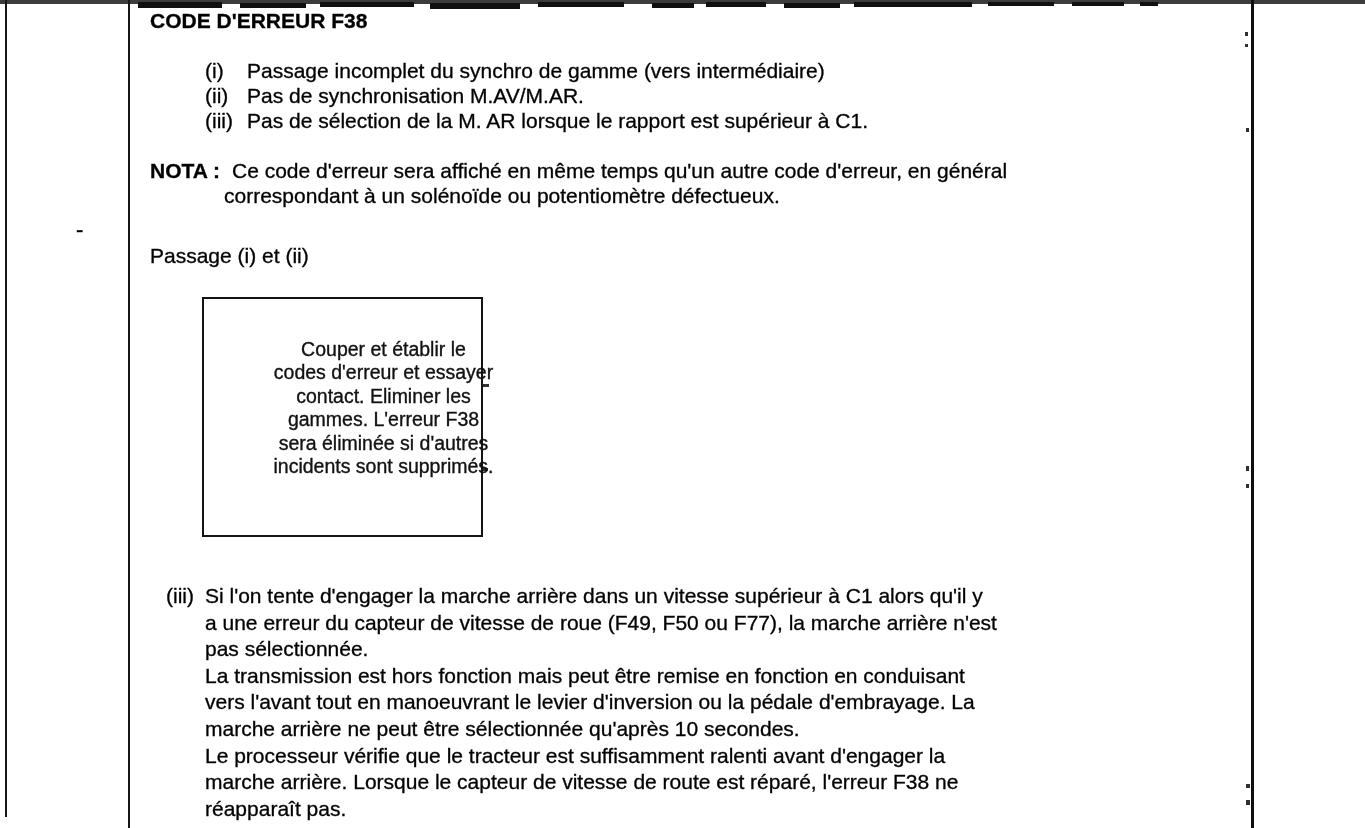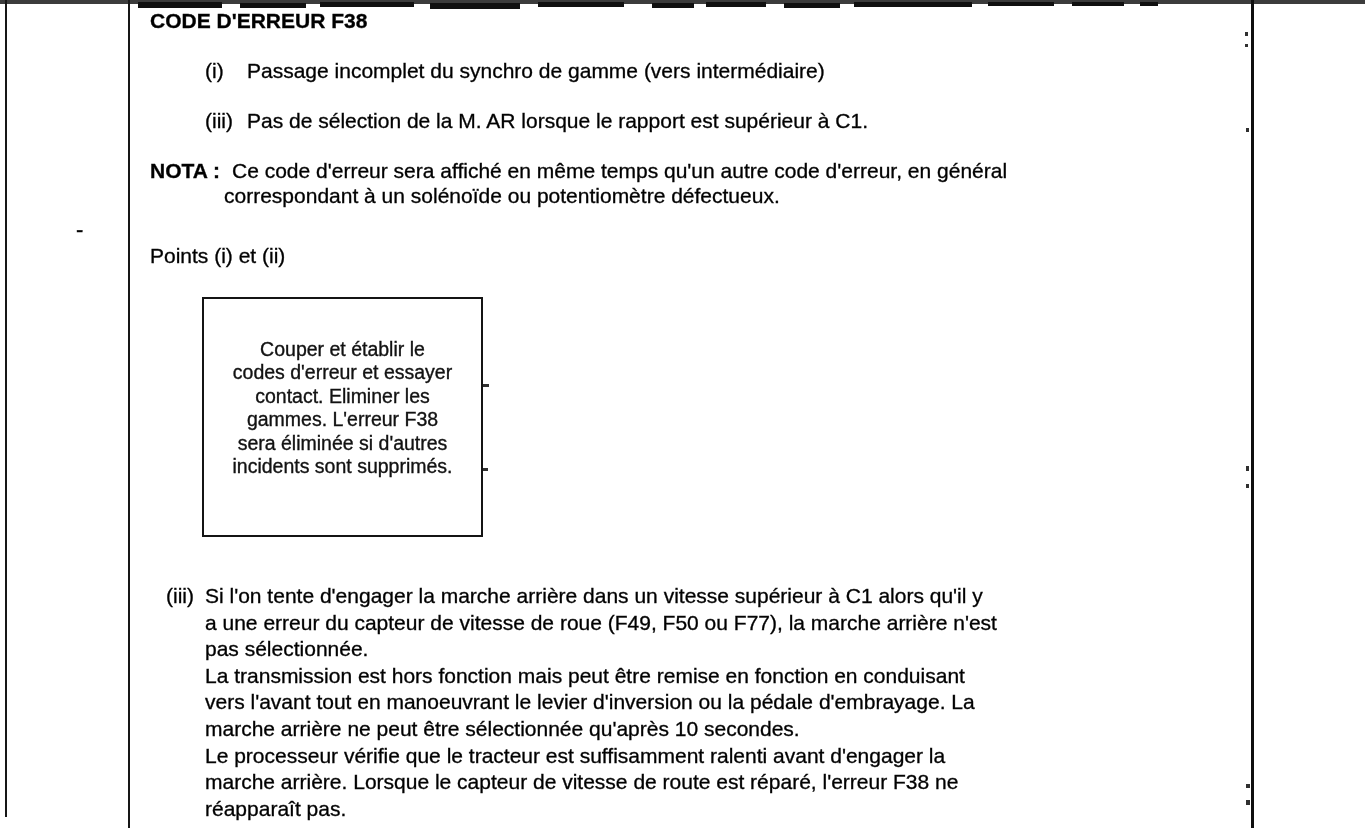--- a/index.html
+++ b/index.html
@@ -47,20 +47,21 @@
     width: 281px; height: 240px;
     border: 2px solid #141414;
     box-sizing: border-box;
   }
   .proc-box-text {
     left: 204px; top: 338px;
     width: 277px;
     text-align: center;
     font-size: 19.5px;
     line-height: 23.4px;
+    padding-left: 41px;
     -webkit-text-stroke: 0.35px #121212;
   }
   
   .para { line-height: 26.6px; }
   .nota-text { margin-left: 12px; }
 </style>
 </head>
 <body>
 
 <div class="page">
@@ -95,31 +96,35 @@
   <div class="artifact" style="left:483px;top:468px;width:5px;height:3px"></div>
 
   <div class="abs txt" style="left:76px;top:217px;font-size:22px">-</div>
 
   <div class="abs txt bold" style="left:150px;top:8px">CODE D'ERREUR F38</div>
 
   <div class="abs txt list-row" style="left:205px;top:58px">
     <span class="marker">(i)</span>
     <span>Passage incomplet du synchro de gamme (vers intermédiaire)</span>
   </div>
+  <div class="abs txt list-row" style="left:205px;top:83px">
+    <span class="marker">(ii)</span>
+    <span>Pas de synchronisation M.AV/M.AR.</span>
+  </div>
   <div class="abs txt list-row" style="left:205px;top:108px">
     <span class="marker">(iii)</span>
     <span>Pas de sélection de la M. AR lorsque le rapport est supérieur à C1.</span>
   </div>
 
   <div class="abs txt" style="left:150px;top:158px">
     <span class="bold">NOTA :</span><span class="nota-text">Ce code d'erreur sera affiché en même temps qu'un autre code d'erreur, en général</span>
   </div>
   <div class="abs txt" style="left:224px;top:183px">correspondant à un solénoïde ou potentiomètre défectueux.</div>
 
-  <div class="abs txt" style="left:150px;top:243px">Points (i) et (ii)</div>
+  <div class="abs txt" style="left:150px;top:243px">Passage (i) et (ii)</div>
 
   <div class="abs proc-box"></div>
   <div class="abs proc-box-text">
     <div>Couper et établir le</div>
     <div>codes d'erreur et essayer</div>
     <div>contact. Eliminer les</div>
     <div>gammes. L'erreur F38</div>
     <div>sera éliminée si d'autres</div>
     <div>incidents sont supprimés.</div>
   </div>

